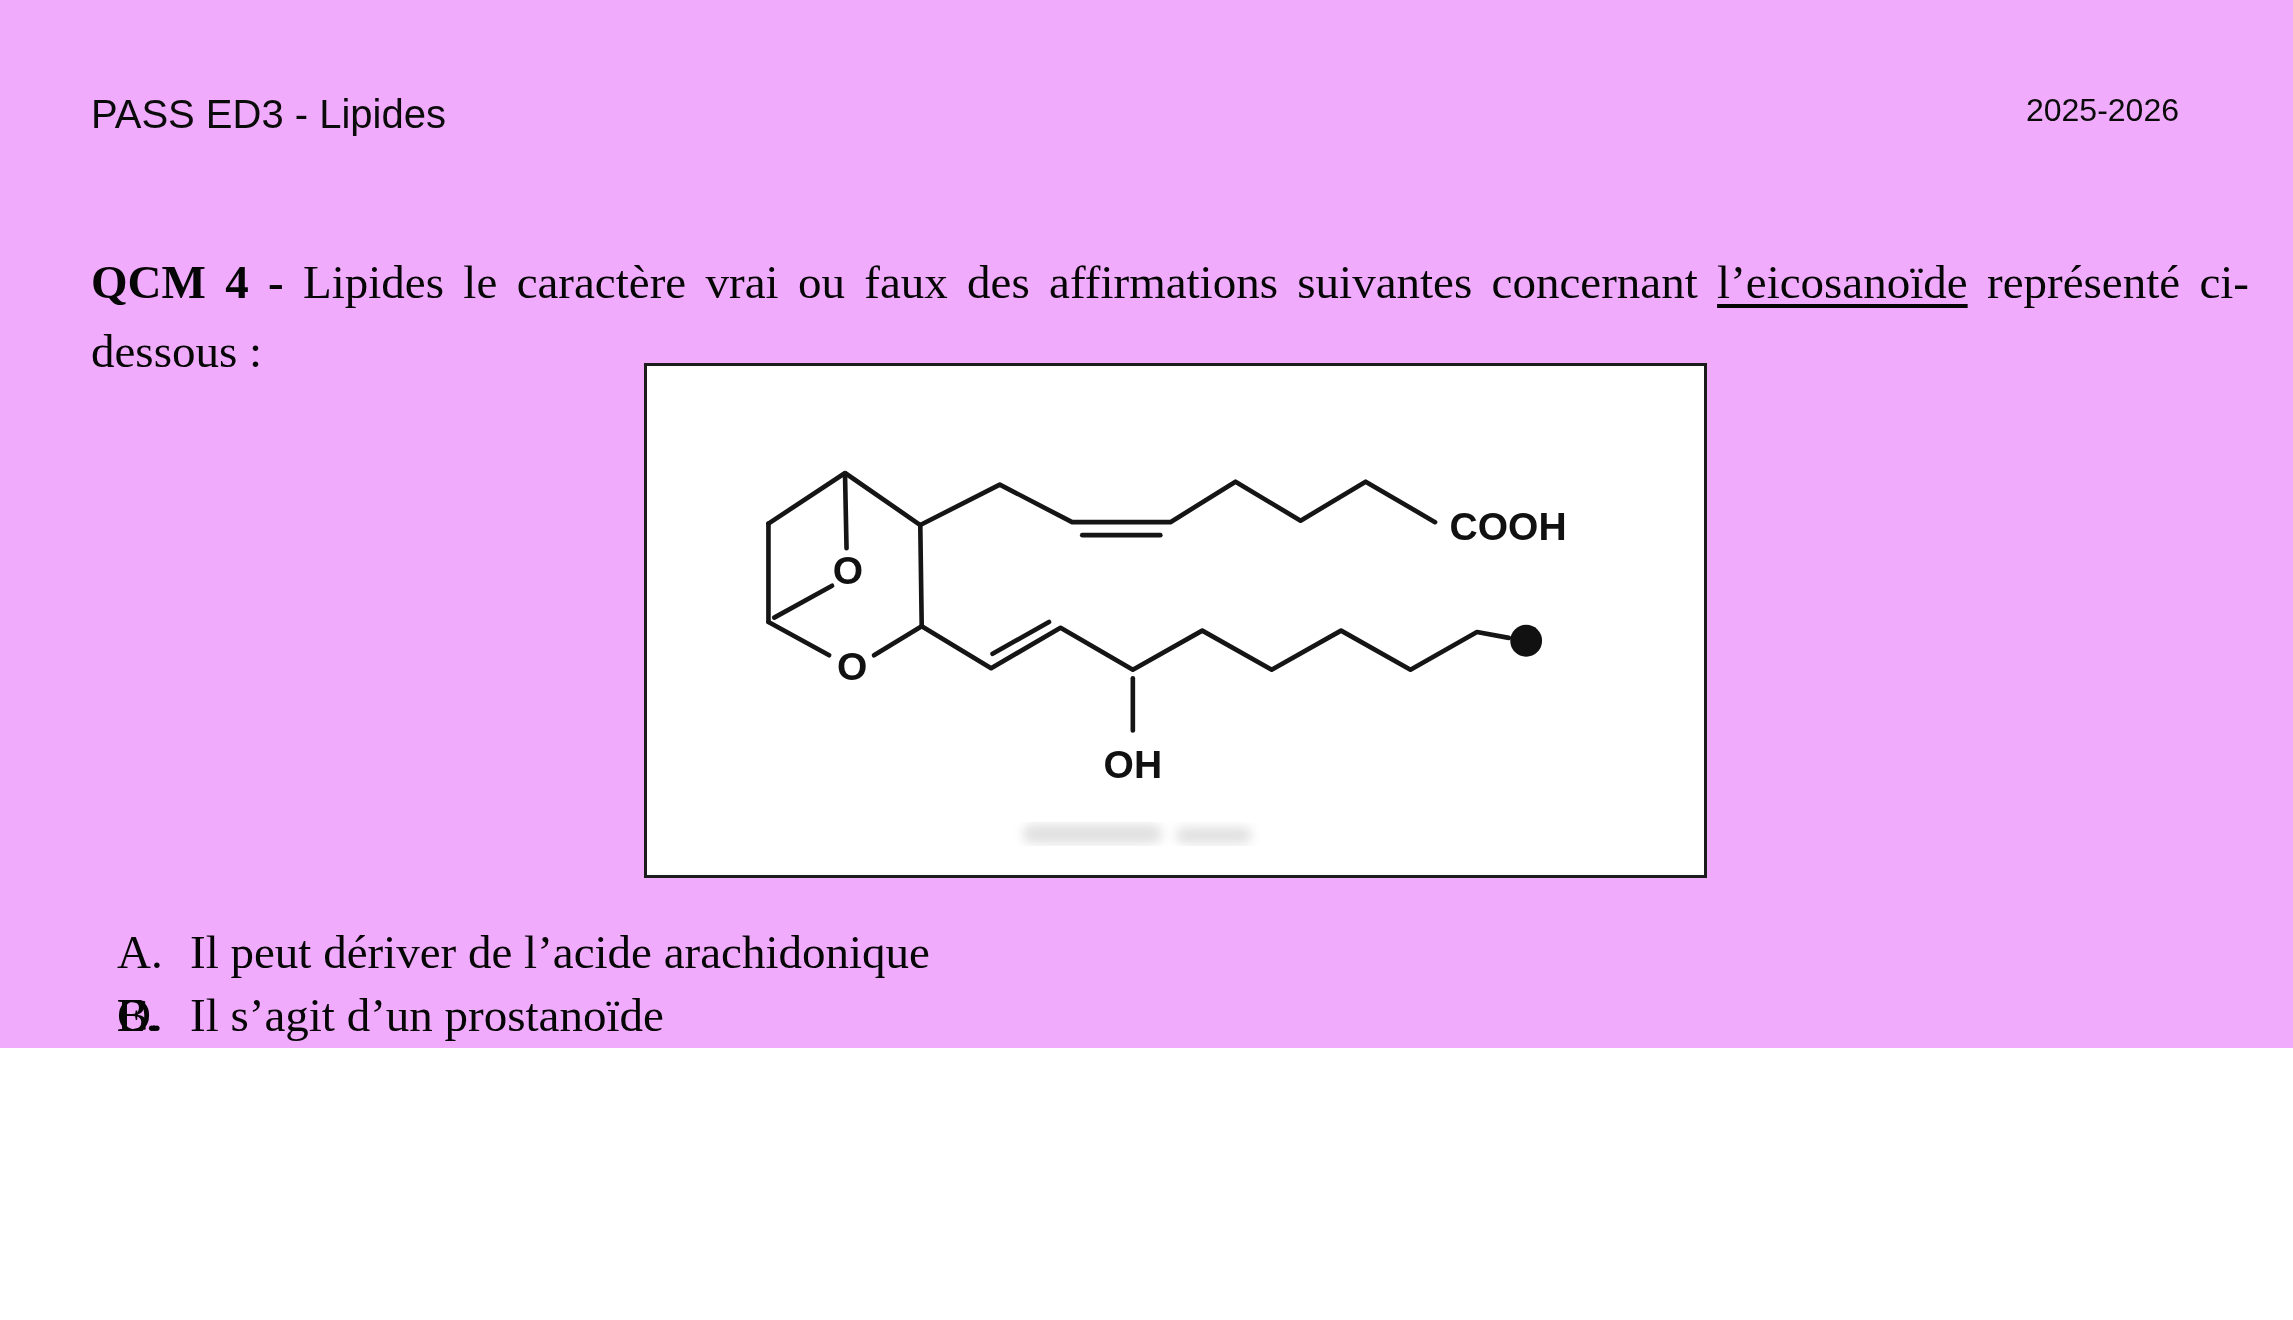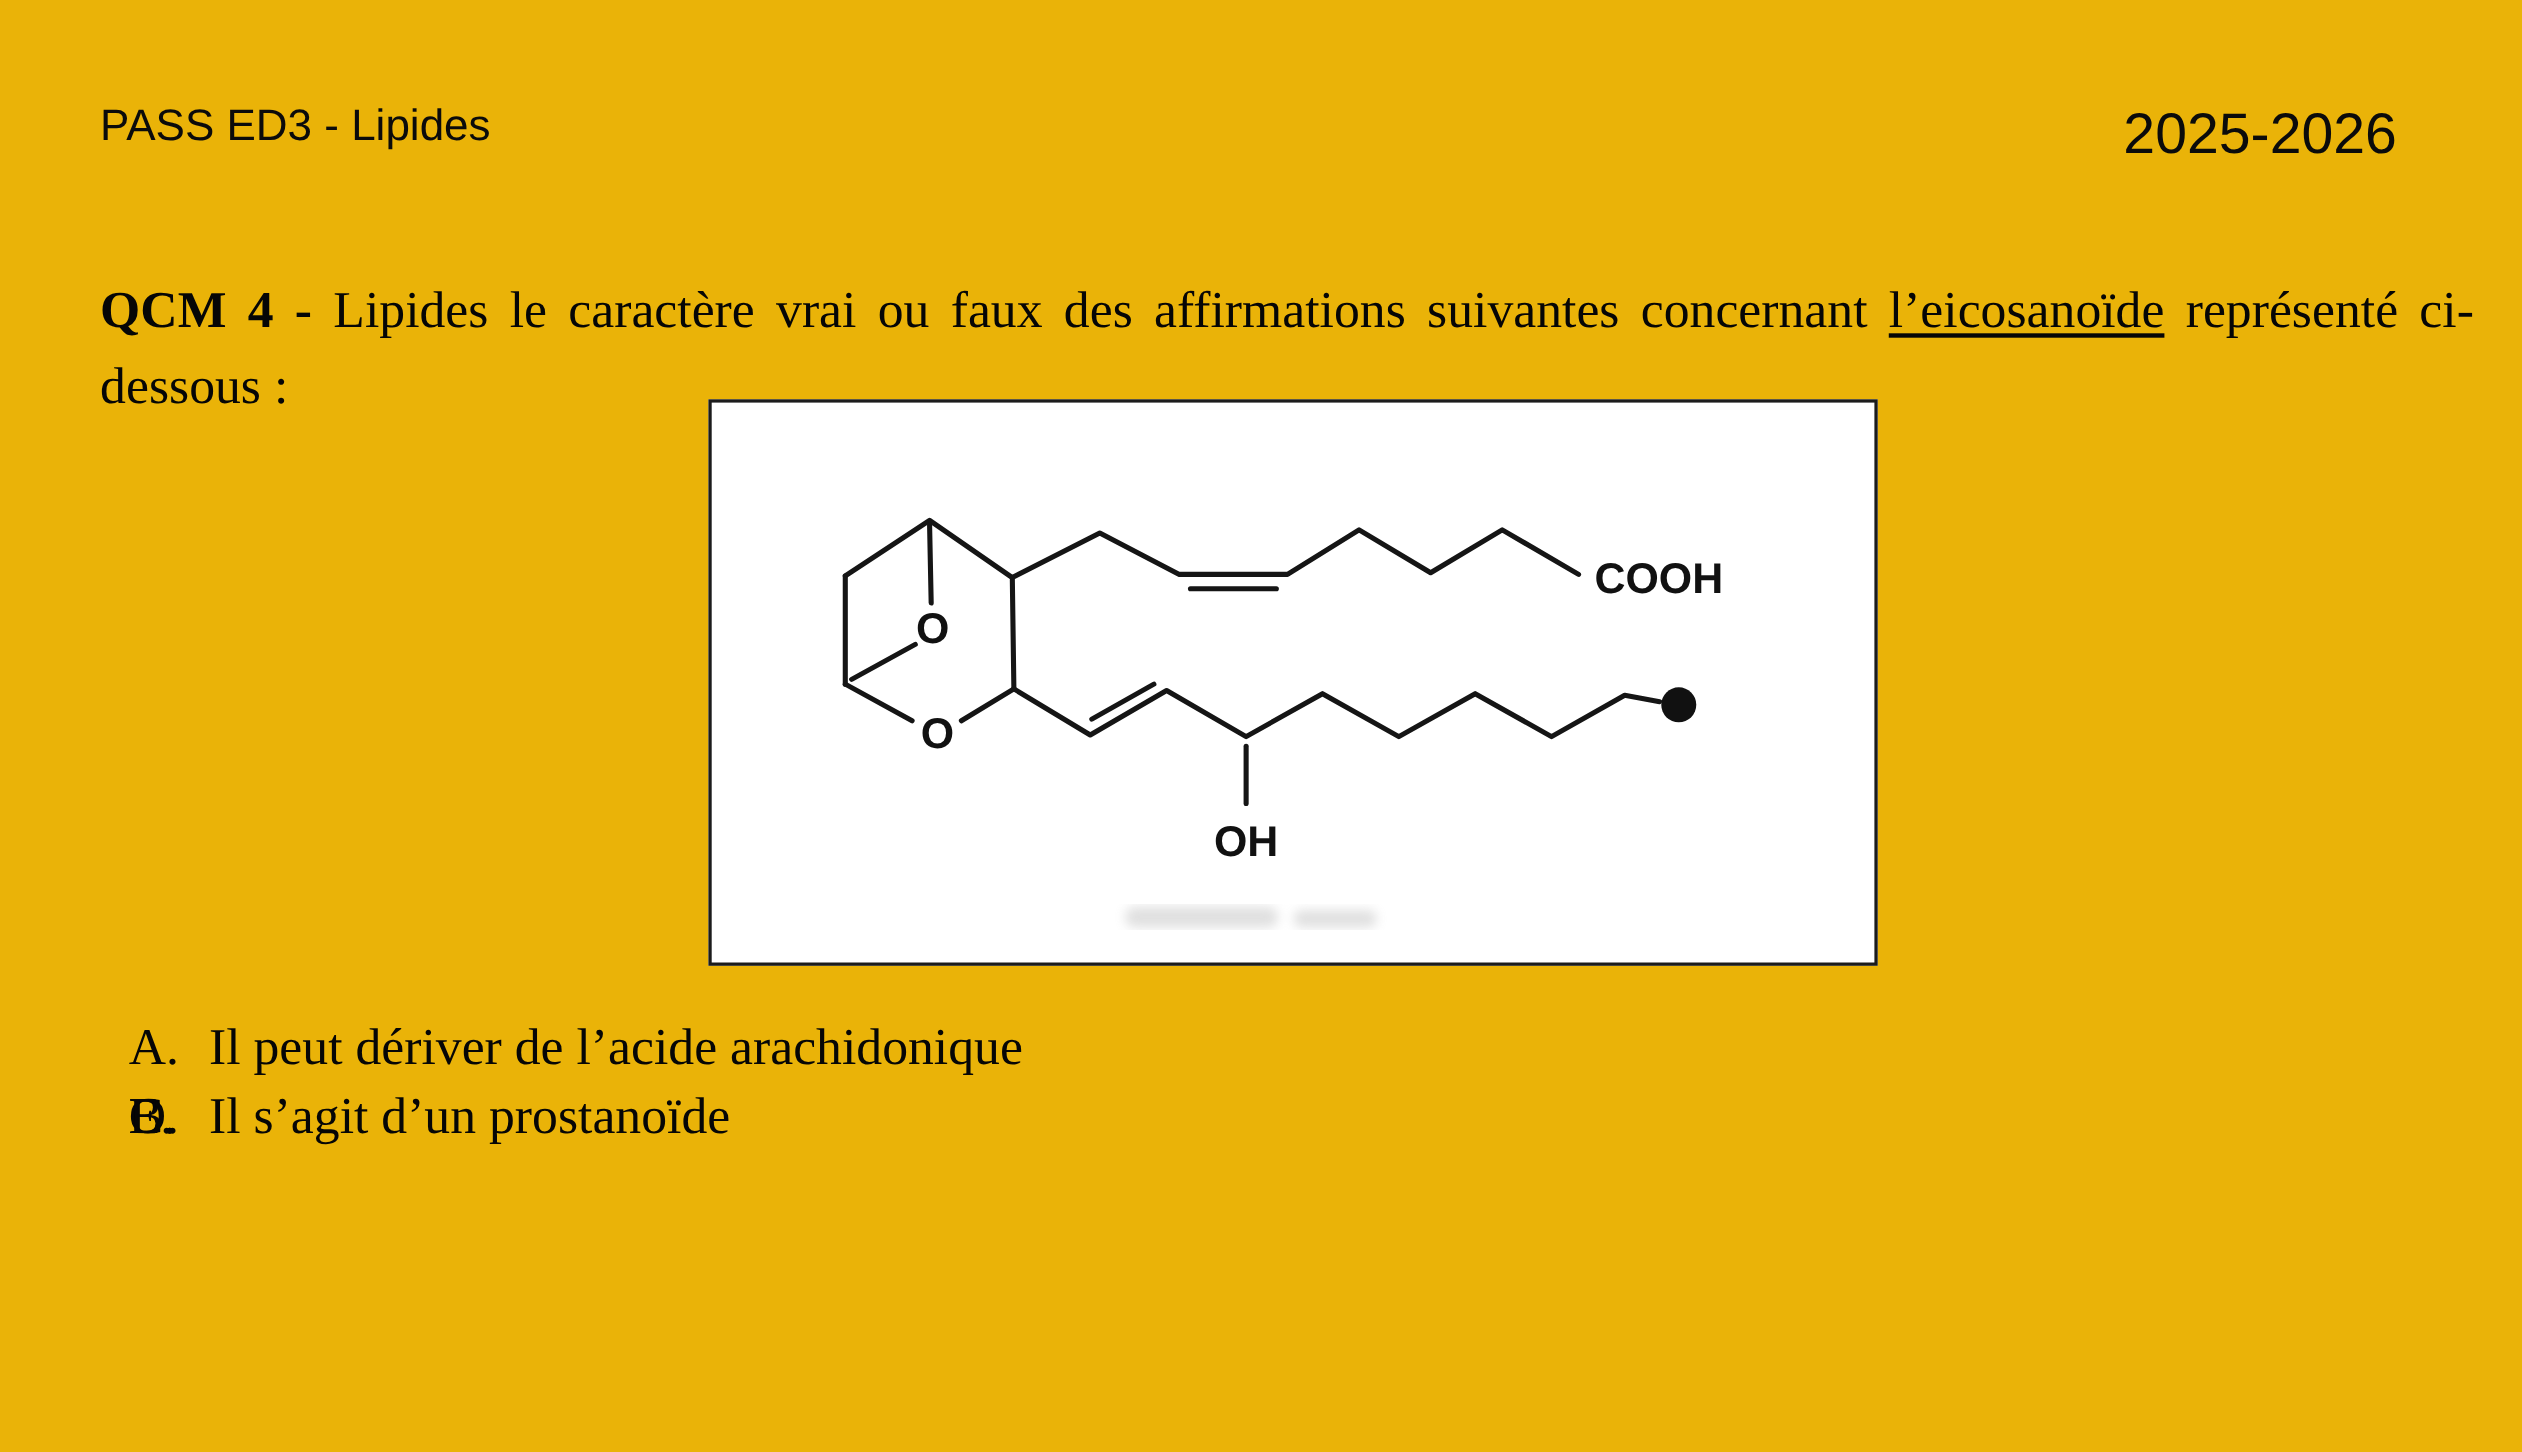--- a/index.html
+++ b/index.html
@@ -2,29 +2,29 @@
 <html><head>
 <meta charset="utf-8">
 <style>
   * { margin:0; padding:0; box-sizing:border-box; }
   html,body { background:#ffffff; }
   body {
     width:2293px; height:1320px;
     font-family:"Liberation Serif", serif;
     color:#000;
   }
-  .page { position:relative; width:2293px; height:1320px; background:#eab308; overflow:hidden; }
+  .page { position:relative; width:2293px; height:1048px; background:#f0abfc; overflow:hidden; }
 
   .hdr-left {
     position:absolute; left:91px; top:92px;
     font-family:"Liberation Sans", sans-serif; font-size:40px; color:#0b0b0b;
   }
   .hdr-right {
     position:absolute; right:114px; top:92px;
-    font-family:"Liberation Sans", sans-serif; font-size:52px; color:#0b0b0b;
+    font-family:"Liberation Sans", sans-serif; font-size:32px; color:#0b0b0b;
   }
 
   .question {
     position:absolute; left:91px; top:248px; width:2158px;
     font-size:47px; line-height:69px; text-align:justify; color:#060606;
   }
   .question .qnum { font-weight:bold; }
   .question .u { text-decoration:underline; text-underline-offset:6px; }
 
   .figure {

